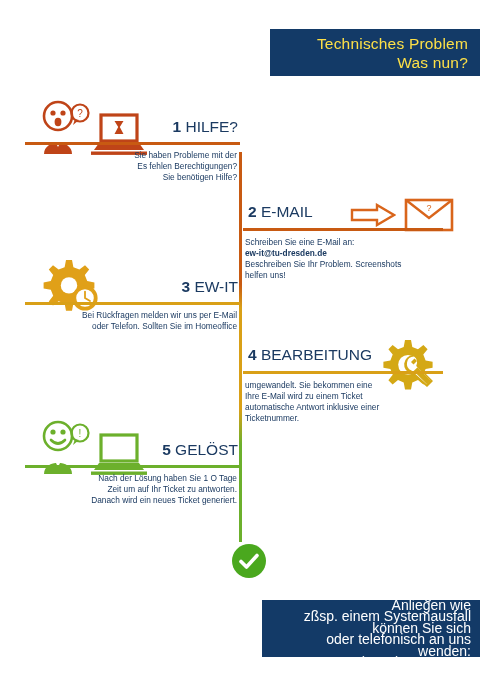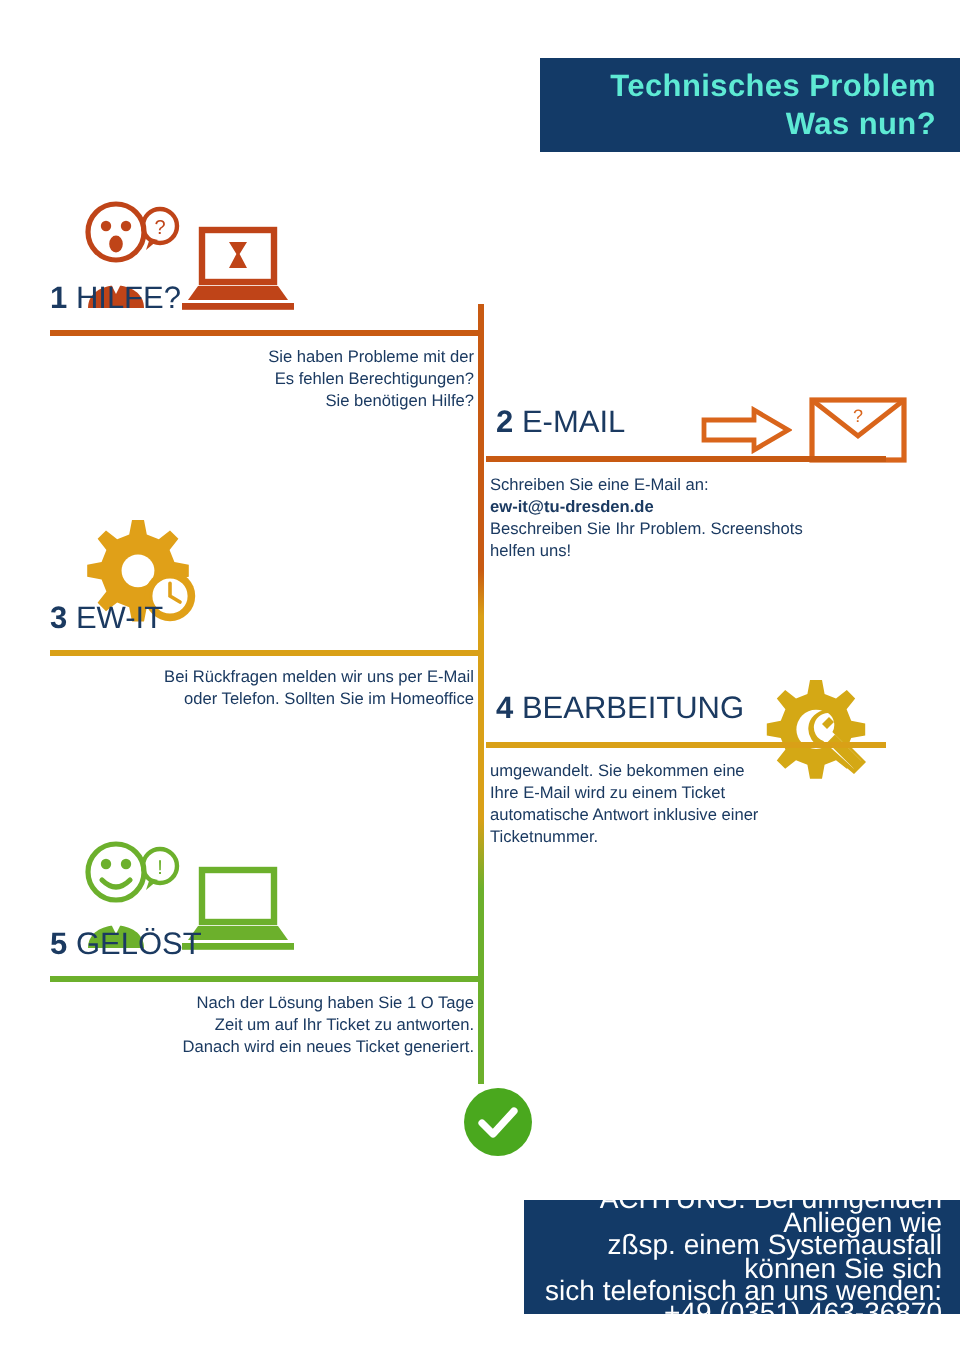--- a/index.html
+++ b/index.html
@@ -25,27 +25,26 @@
     height: 47px;
     background: #133a67;
     box-sizing: border-box;
     padding: 5px 12px 5px 10px;
     display: flex;
     flex-direction: column;
     justify-content: center;
     align-items: flex-end;
   }
   .header-box .line {
-    color: #5eead4;
+    color: #fde047;
     font-size: 15.5px;
     line-height: 19px;
     text-align: right;
     letter-spacing: 0.2px;
     white-space: nowrap;
-    font-weight: bold;
   }
 
   
   .spine {
     position: absolute;
     left: 239px;
     top: 152px;
     width: 3px;
     height: 390px;
     background: linear-gradient(to bottom,
@@ -85,23 +84,22 @@
     color: #1b3a61;
   }
   .body-text .bold { font-weight: bold; }
 
   
   .step-left {
     width: 215px;
   }
   .step-left .title-row {
     display: flex;
-    justify-content: flex-start;
+    justify-content: flex-end;
     padding-right: 2px;
-    margin-top: 23px;
   }
   .step-left .body-text {
     text-align: right;
     padding: 5px 3px 0 0;
   }
 
   
   .step-right {
     width: 236px;
   }
@@ -339,15 +337,15 @@
 
 <div class="check-circle">
   <svg viewBox="0 0 34 34" width="34" height="34">
     <path d="M9 17.5 L14.5 23 L25 11.5" fill="none" stroke="#ffffff" stroke-width="3.6" stroke-linecap="round" stroke-linejoin="round"></path>
   </svg>
 </div>
 
 <div class="notice-box">
   <div class="nline">ACHTUNG: Bei dringenden Anliegen wie</div>
   <div class="nline">zßsp. einem Systemausfall können Sie sich</div>
-  <div class="nline">sich telefonisch an uns wenden:</div>
+  <div class="nline">oder telefonisch an uns wenden:</div>
   <div class="nline">+49 (0351) 463-36870</div>
 </div>
 
 </body></html>

